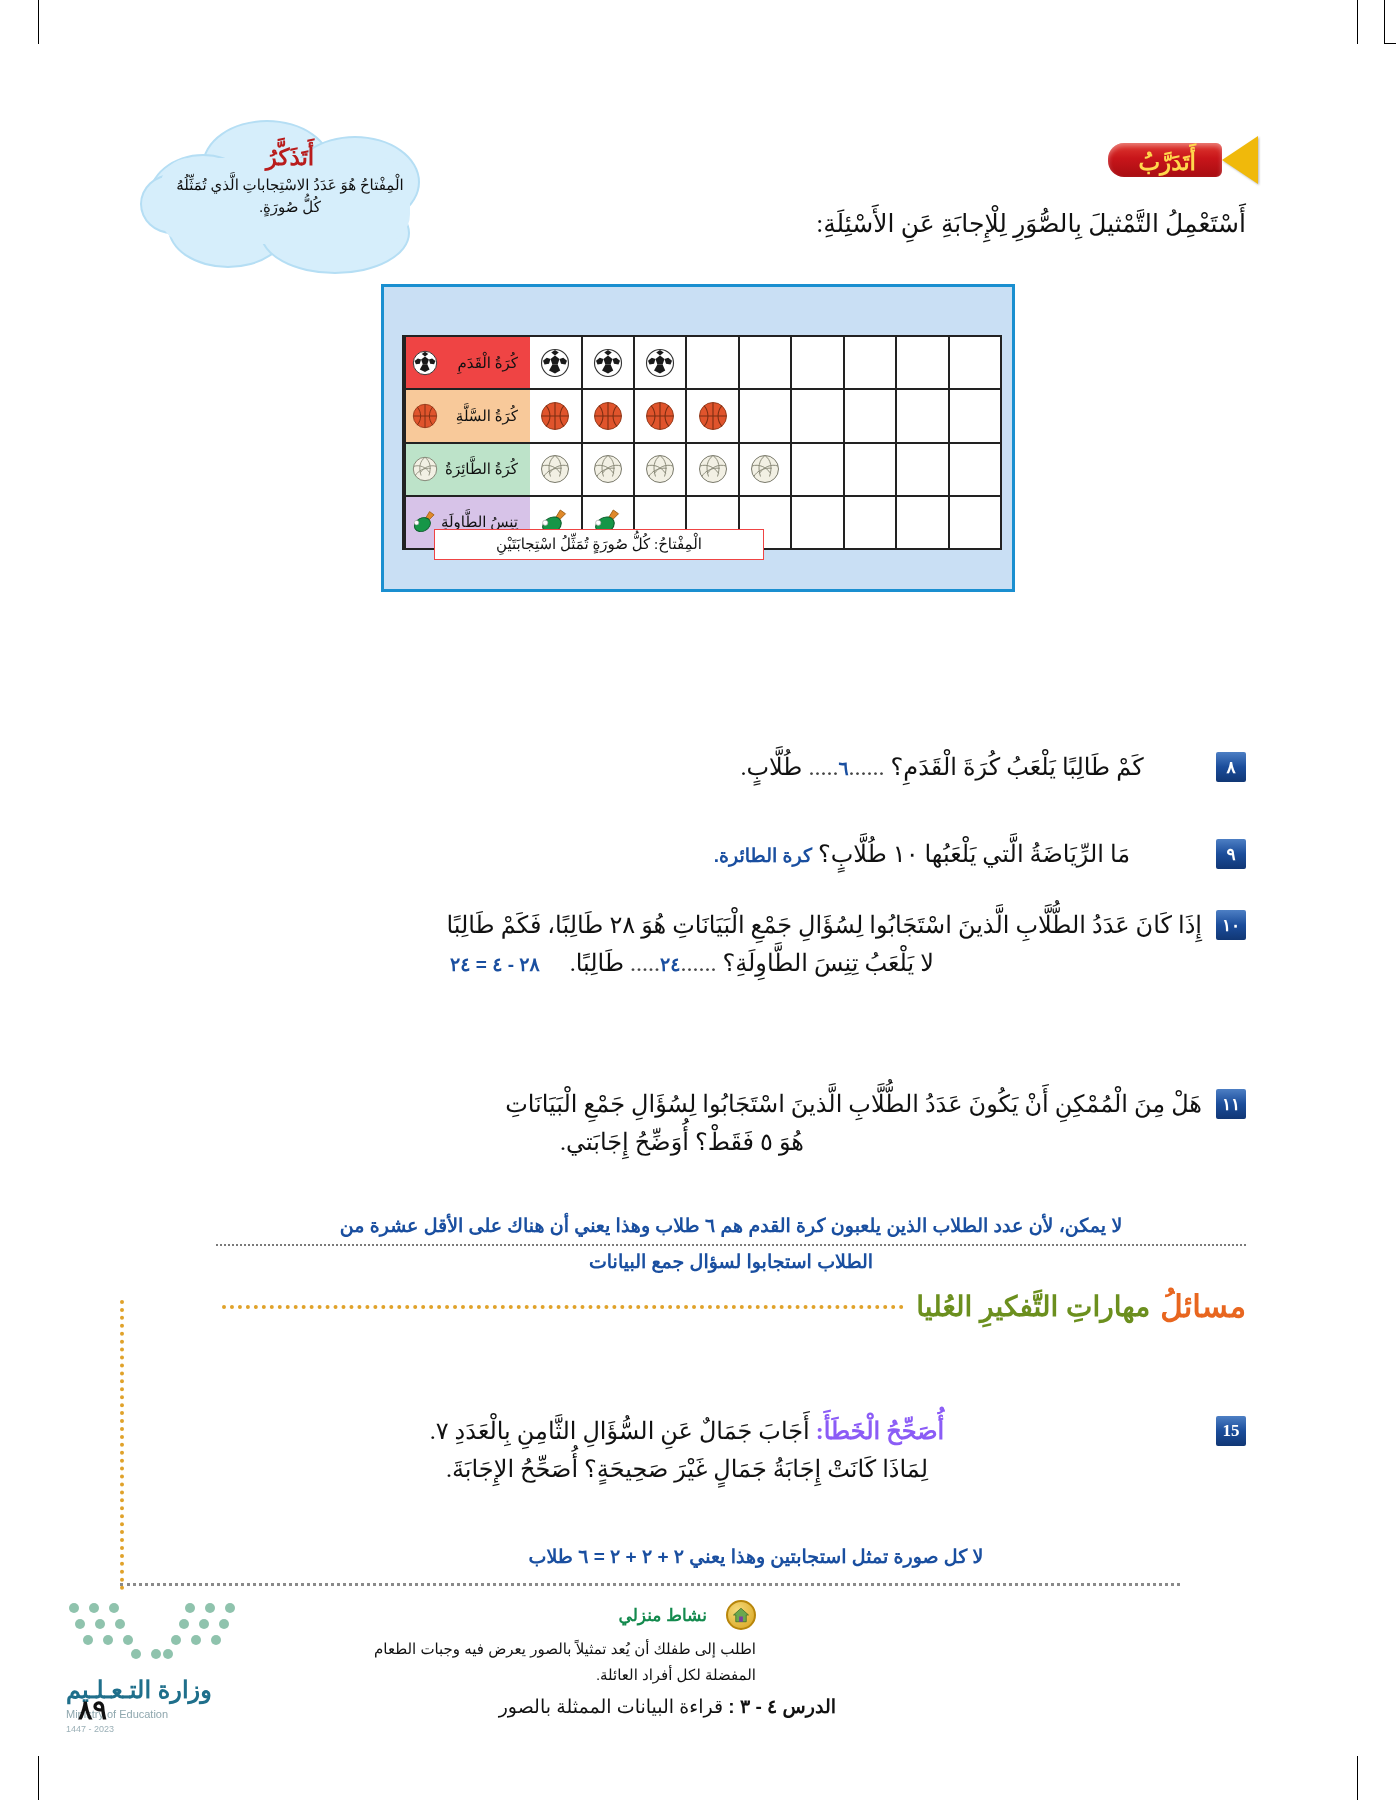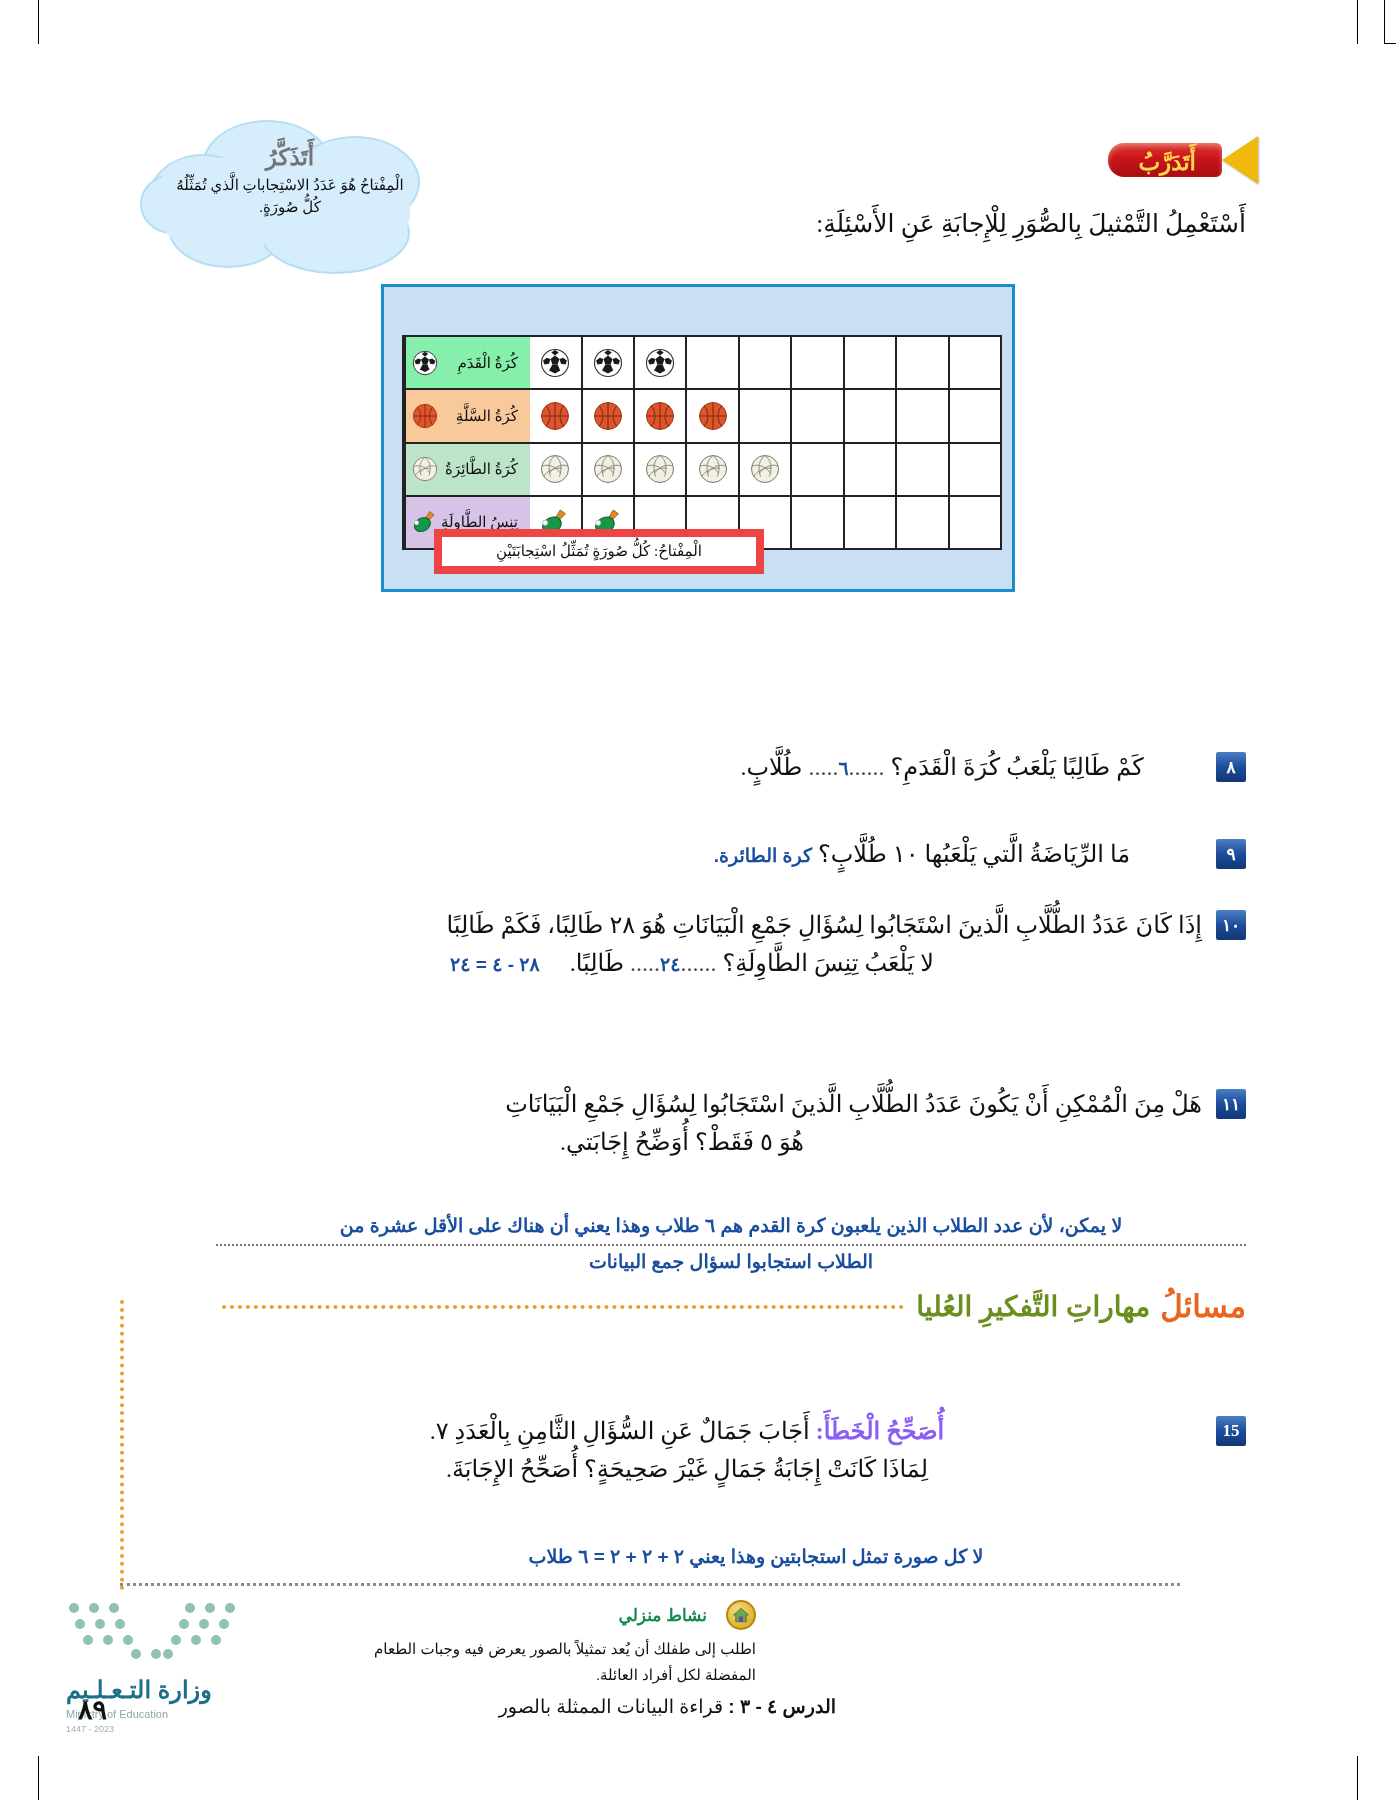--- a/index.html
+++ b/index.html
@@ -77,21 +77,21 @@
     width: 250px; height: 86px; background: #d6eefb; border-radius: 30px;
   }
   .cloud .cloud-text {
     position: absolute; inset: 0;
     display: flex; flex-direction: column;
     align-items: center; justify-content: flex-start;
     padding-top: 26px;
     text-align: center;
   }
   .cloud-title {
-    color: #737373; font-size: 23px; font-weight: bold;
+    color: #b91c1c; font-size: 23px; font-weight: bold;
     margin-bottom: 4px; font-family: "Liberation Serif", serif;
   }
   .cloud-body-text {
     color: #101010; font-size: 15px; line-height: 1.45;
     width: 240px;
   }
 
   
   .intro {
     position: absolute;
@@ -145,21 +145,21 @@
   
   .ico { width: 30px; height: 30px; display: block; }
   .ico-sm { width: 26px; height: 26px; }
 
   
   .key-box {
     position: absolute;
     top: 242px; left: 50px;
     width: 330px;
     background: #fff;
-    border: 8px solid #ef4444;
+    border: 1px solid #ef4444;
     text-align: center;
     font-size: 15px;
     padding: 5px 6px 6px 6px;
     color: #111;
   }
 
   
   .q {
     position: absolute;
     display: flex; align-items: flex-start;
@@ -391,21 +391,21 @@
           <svg class="ico" viewBox="0 0 40 40">
             <circle cx="20" cy="20" r="18" fill="#fff" stroke="#333" stroke-width="1.5"></circle>
             <polygon points="20,10 26,14.5 23.5,22 16.5,22 14,14.5" fill="#1a1a1a"></polygon>
             <polygon points="20,2.5 25,6 20,10 15,6" fill="#1a1a1a"></polygon>
             <polygon points="4,17 9,13 14,14.5 12,21 6,22" fill="#1a1a1a"></polygon>
             <polygon points="36,17 34,22 28,21 26,14.5 31,13" fill="#1a1a1a"></polygon>
             <polygon points="12,30 16.5,22 23.5,22 27,30 20,34" fill="#1a1a1a"></polygon>
           </svg>
         </div>
       </div>
-      <div class="g-label" style="background:#86efac">
+      <div class="g-label" style="background:#ef4444">
         <span class="lbl-txt">كُرَةُ الْقَدَمِ</span>
         <svg class="ico-sm" viewBox="0 0 40 40">
           <circle cx="20" cy="20" r="18" fill="#fff" stroke="#333" stroke-width="1.5"></circle>
           <polygon points="20,10 26,14.5 23.5,22 16.5,22 14,14.5" fill="#1a1a1a"></polygon>
           <polygon points="20,2.5 25,6 20,10 15,6" fill="#1a1a1a"></polygon>
           <polygon points="4,17 9,13 14,14.5 12,21 6,22" fill="#1a1a1a"></polygon>
           <polygon points="36,17 34,22 28,21 26,14.5 31,13" fill="#1a1a1a"></polygon>
           <polygon points="12,30 16.5,22 23.5,22 27,30 20,34" fill="#1a1a1a"></polygon>
         </svg>
       </div>

